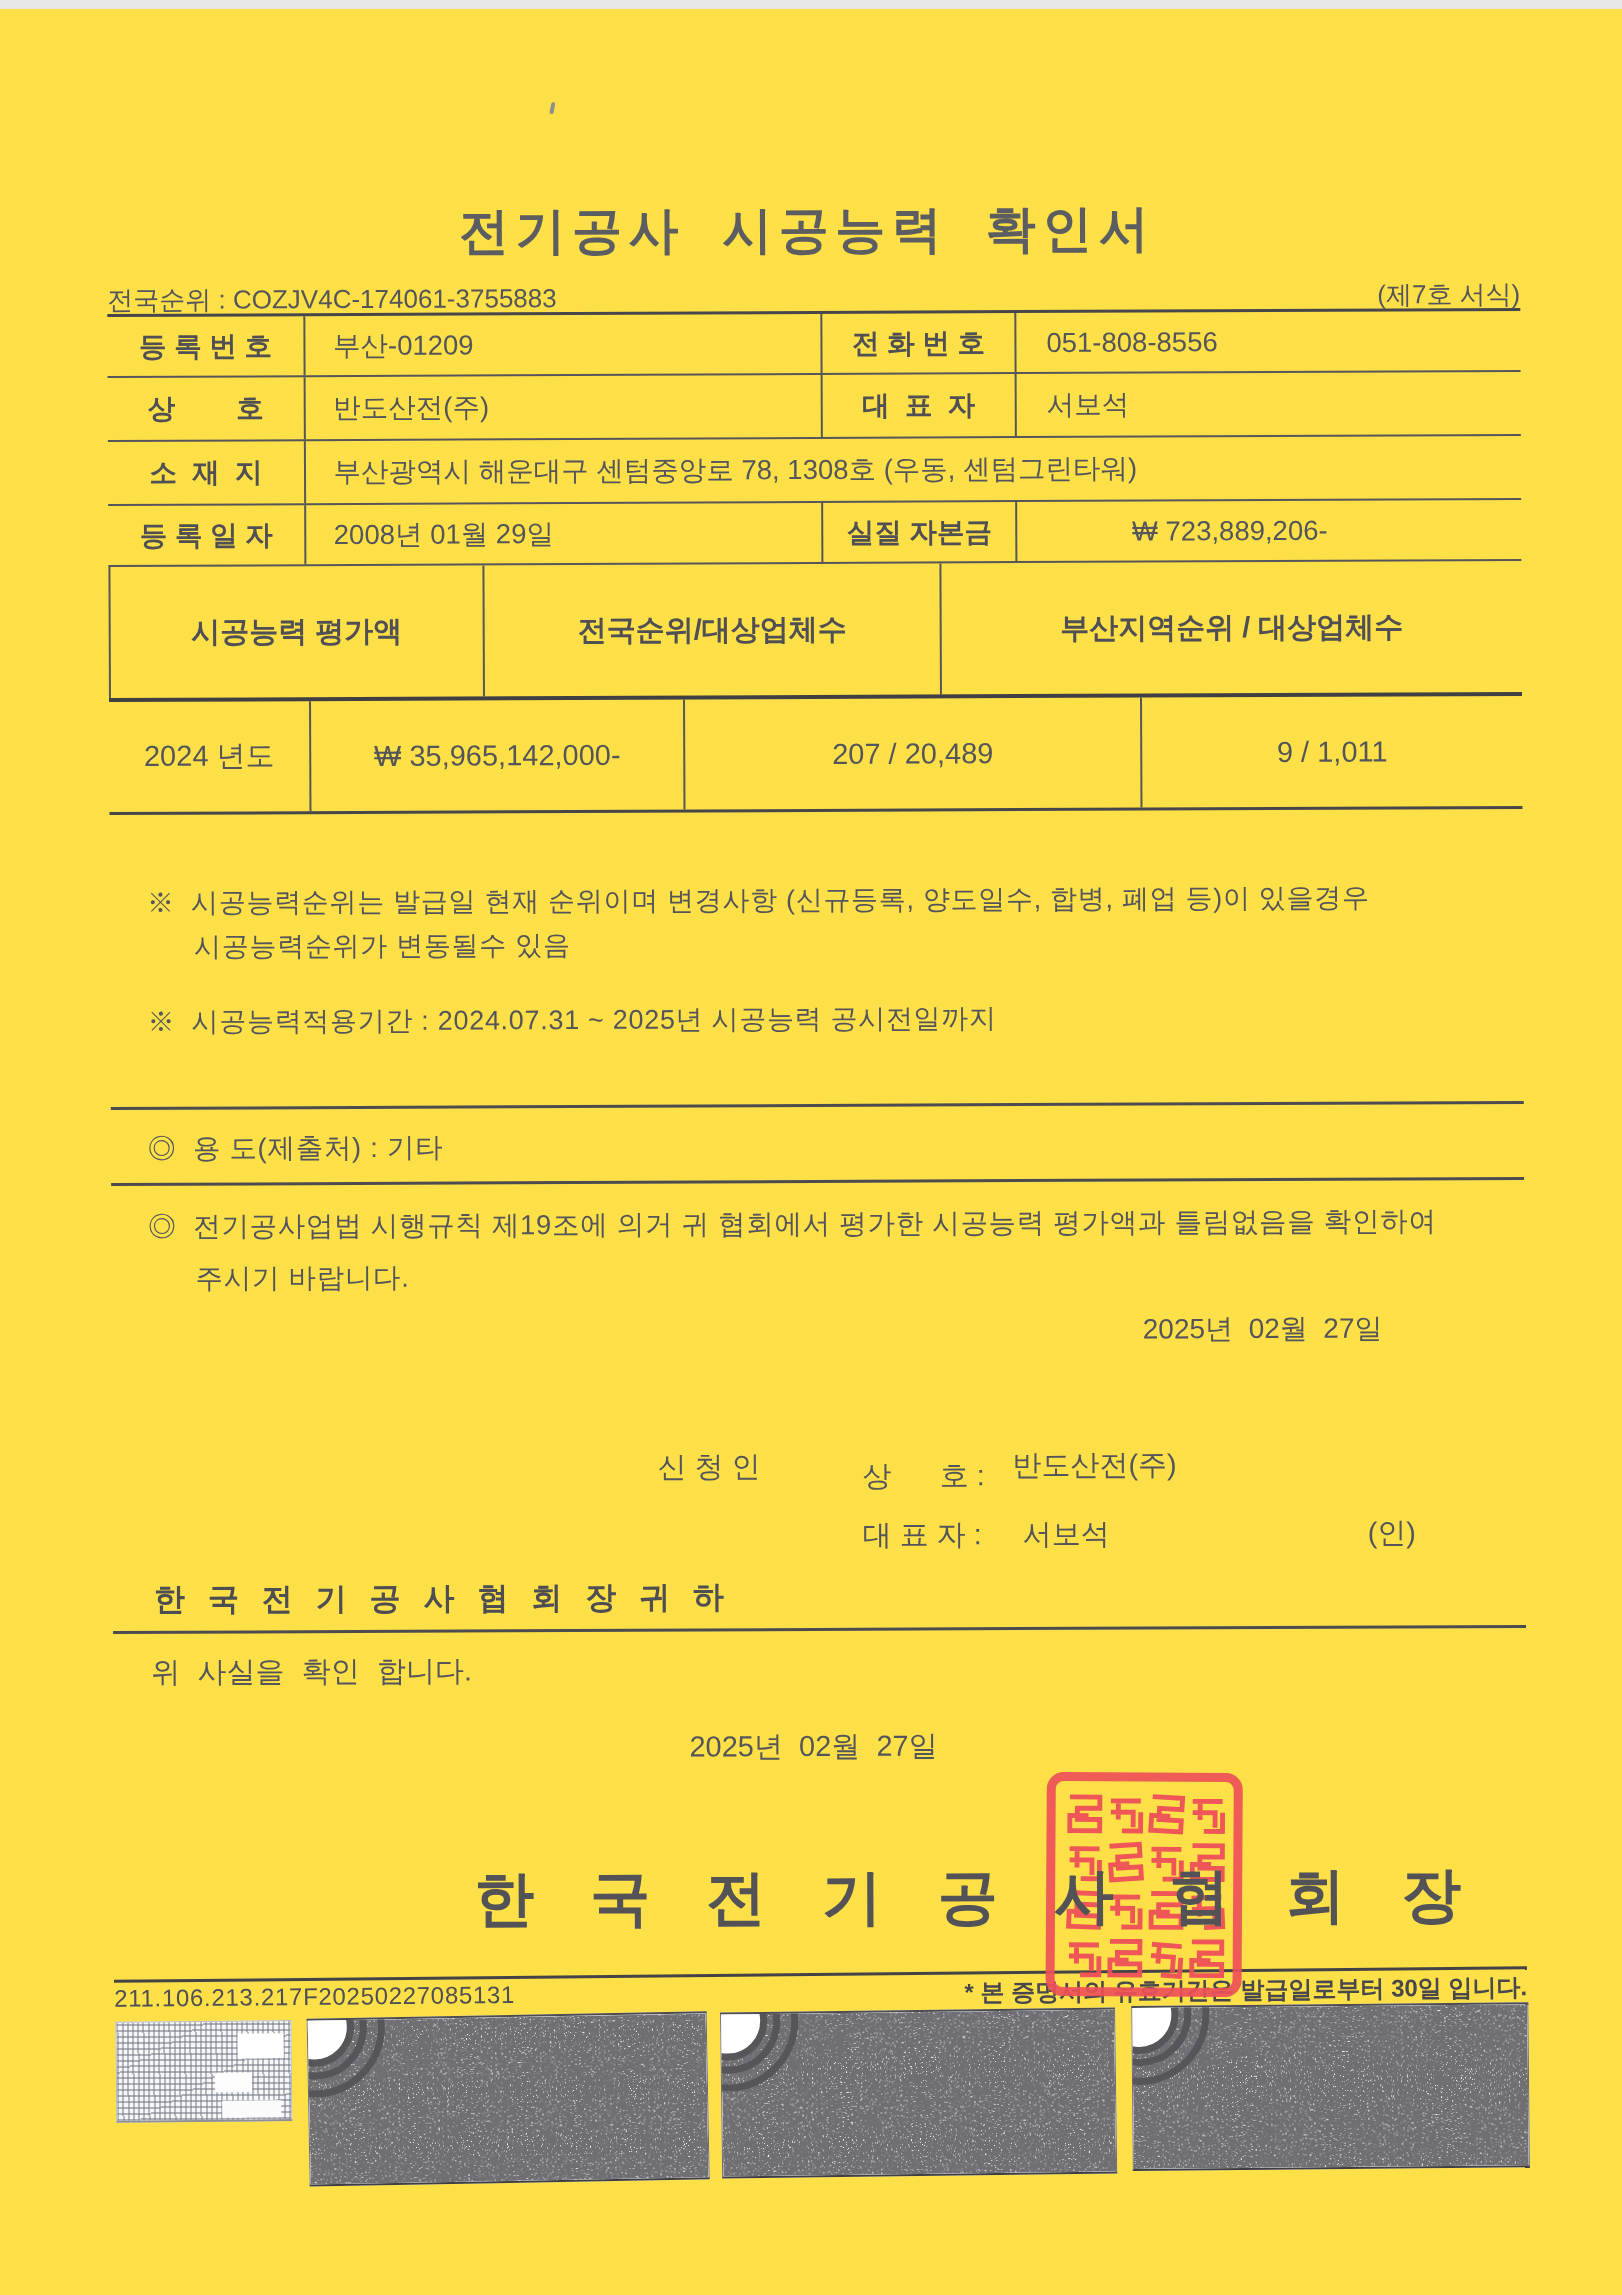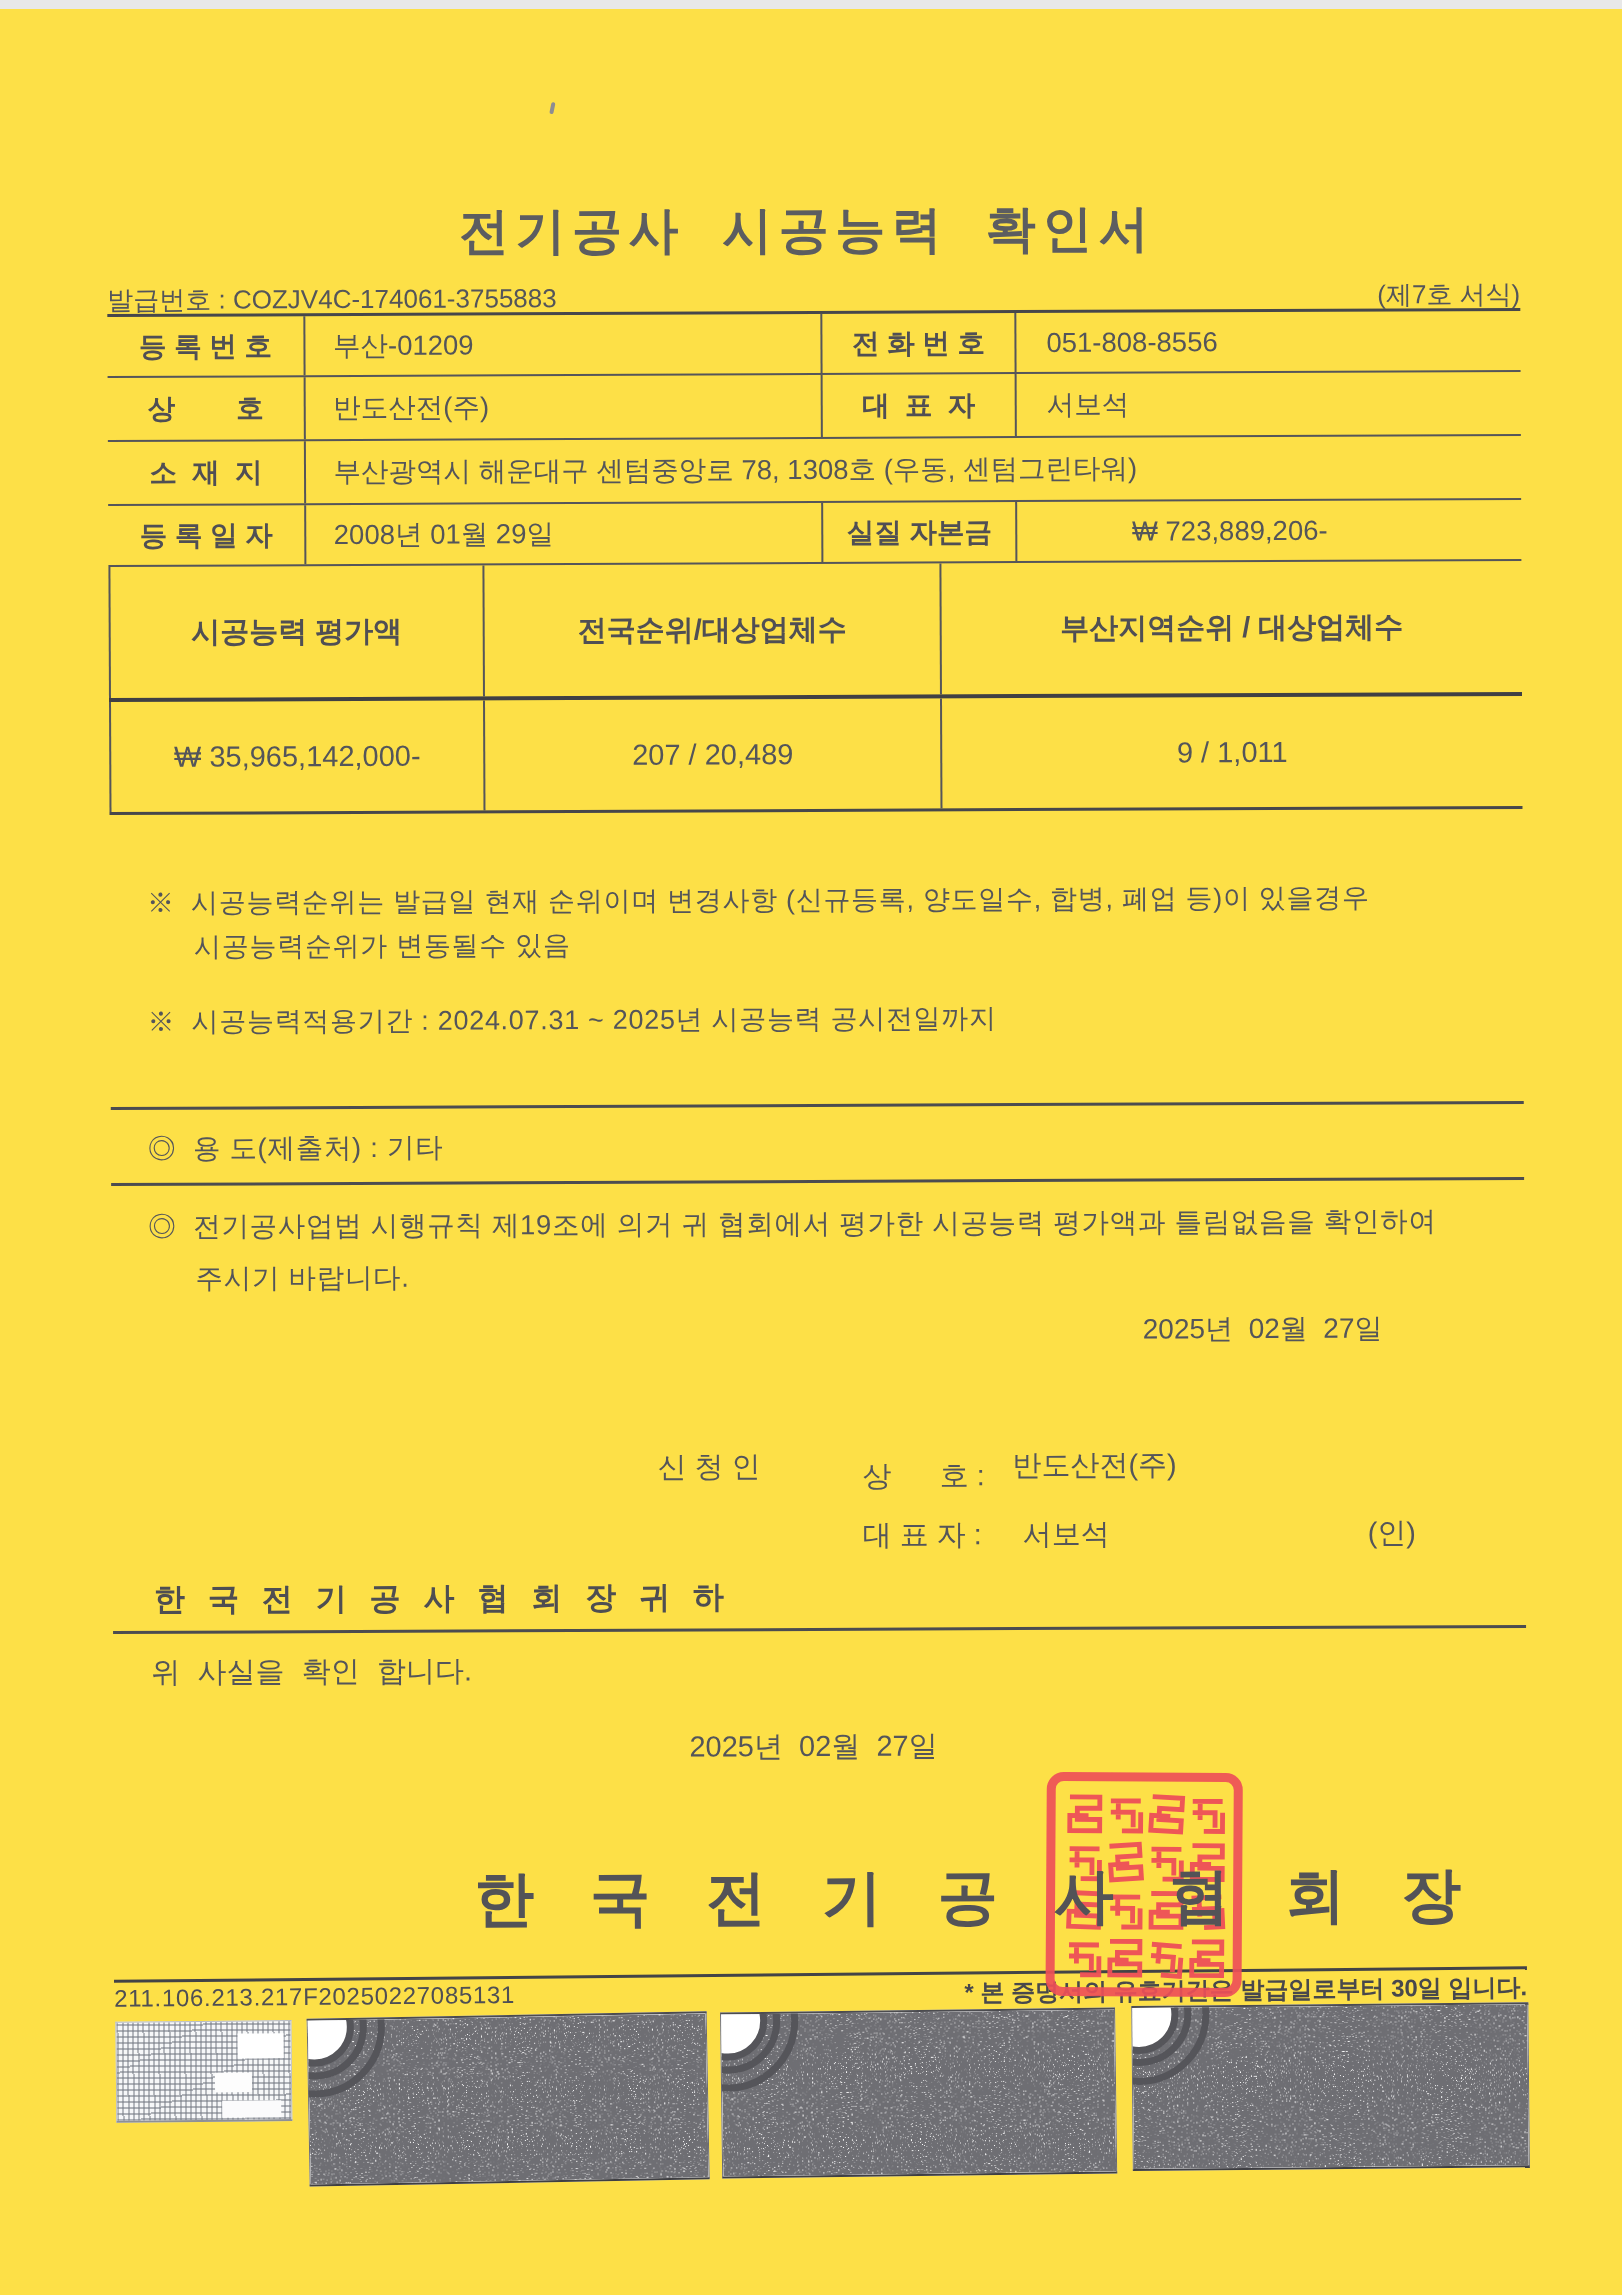--- a/index.html
+++ b/index.html
@@ -130,21 +130,21 @@
 
 <div class="page">
   <div class="content">
 
     <div class="speck"></div>
 
     <div class="doc-title">전기공사 시공능력 확인서</div>
 
     <div class="issue-row">
       <div class="issue-left">
-        <span class="pre">발급번호 :</span>
+        <span class="pre">전국순위 :</span>
         <span>COZJV4C-174061-3755883</span>
       </div>
       <div>(제7호 서식)</div>
     </div>
 
     <div class="info-table">
       <div class="irow r1">
         <div class="ilabel pre">등 록 번 호</div>
         <div class="icell-v1">부산-01209</div>
         <div class="ilabel2 pre">전 화 번 호</div>
@@ -168,20 +168,21 @@
       </div>
     </div>
 
     <div class="cap-table">
       <div class="cap-head">
         <div class="ccell cc2">시공능력 평가액</div>
         <div class="ccell cc3">전국순위/대상업체수</div>
         <div class="ccell cc4">부산지역순위 / 대상업체수</div>
       </div>
       <div class="cap-data">
+        <div class="ccell cc1">2024 년도</div>
         <div class="ccell cc2">₩ 35,965,142,000-</div>
         <div class="ccell cc3">207 / 20,489</div>
         <div class="ccell cc4">9 / 1,011</div>
       </div>
     </div>
 
     <div class="note n1a pre">※  시공능력순위는 발급일 현재 순위이며 변경사항 (신규등록, 양도일수, 합병, 폐업 등)이 있을경우</div>
     <div class="note n1b pre">시공능력순위가 변동될수 있음</div>
     <div class="note n2 pre">※  시공능력적용기간 : 2024.07.31 ~ 2025년 시공능력 공시전일까지</div>
 

